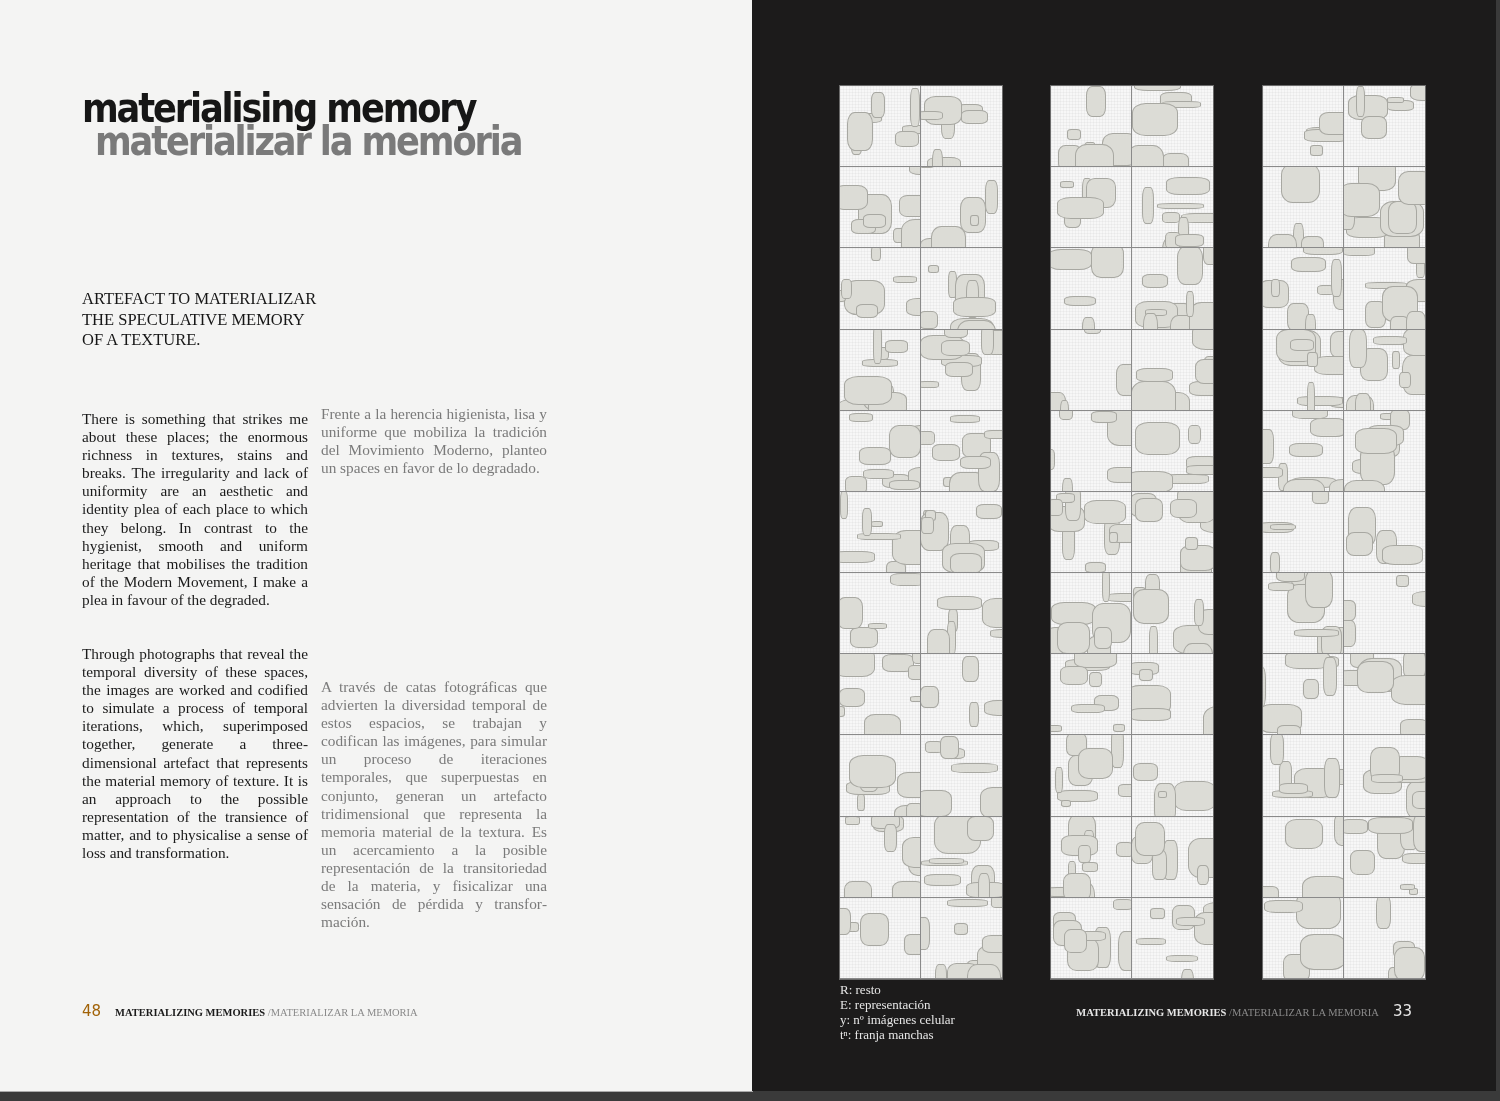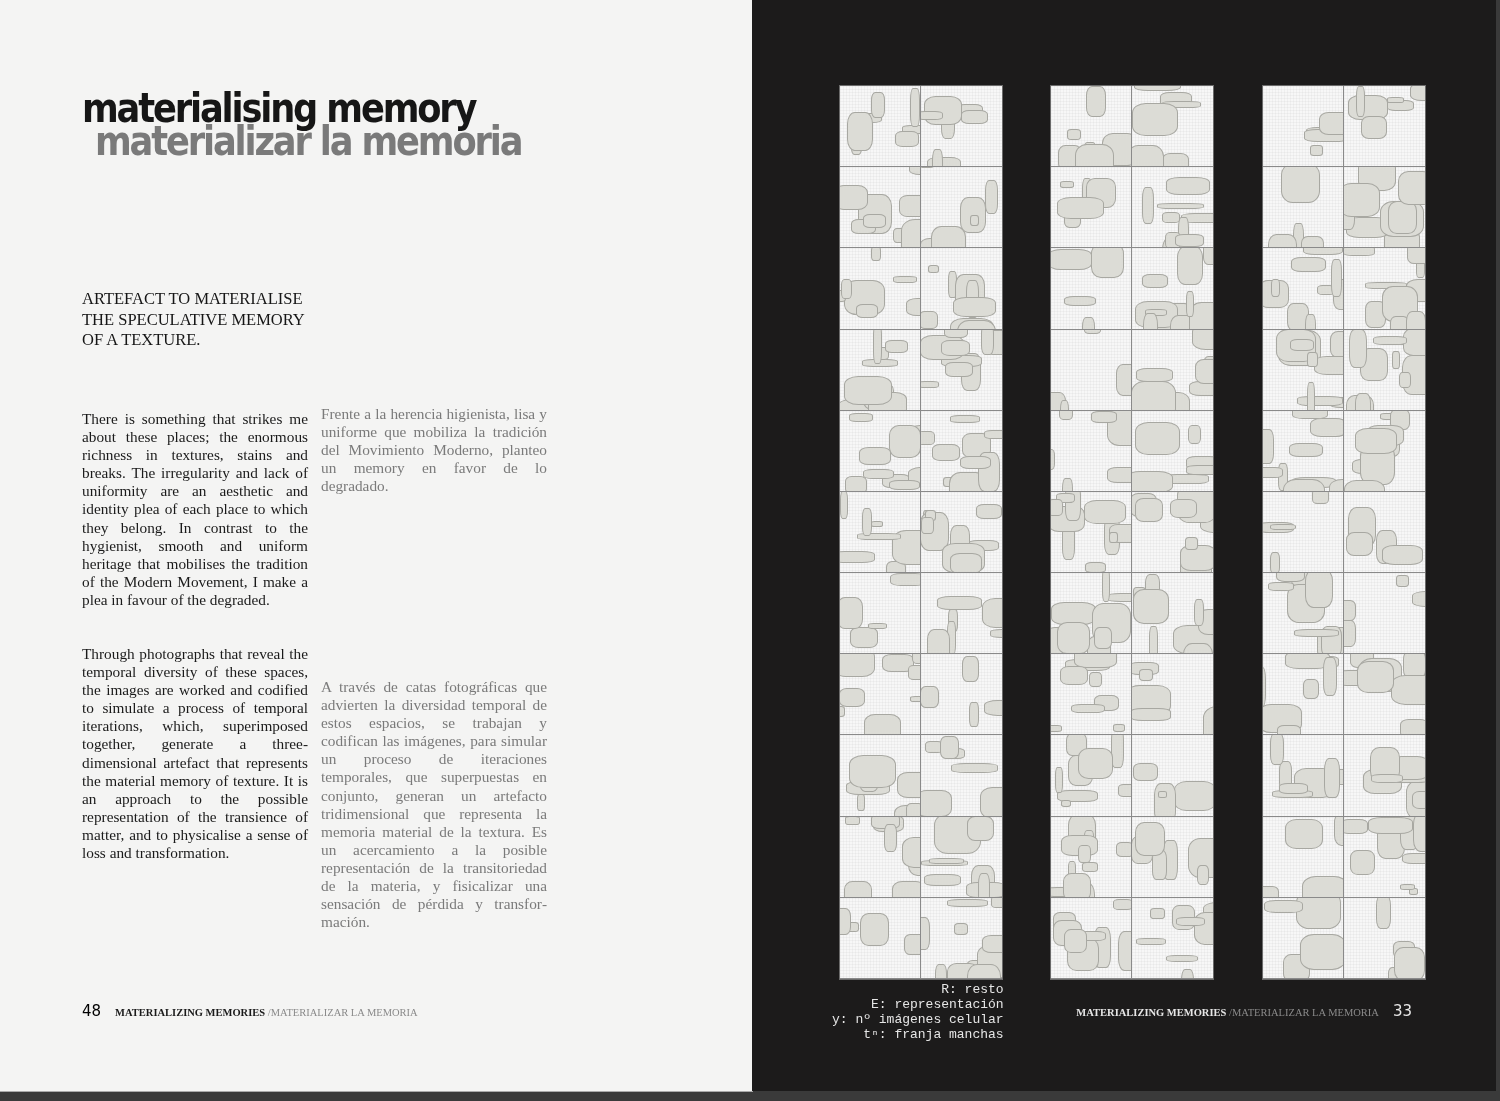--- a/index.html
+++ b/index.html
@@ -10,58 +10,58 @@
   .title-es { position:absolute; left:95px; top:117px; font-family:"DejaVu Sans", sans-serif; font-weight:bold; font-size:41px; color:#7a7a7a; letter-spacing:-2.5px; transform:scaleX(0.86); transform-origin:left top; white-space:nowrap; }
   .sub { position:absolute; top:289px; font-size:15px; line-height:20.5px; white-space:pre-line; font-family:"Liberation Serif", serif; font-size:16.5px; }
   .sub.en { left:82px; color:#161616; }
   .sub.es { left:321px; color:#7a7a7a; }
   .body-col { position:absolute; width:226px; font-family:"Liberation Serif", serif; font-size:15.3px; line-height:18.1px; text-align:justify; hyphens:manual; }
   .body-col p { margin:0; }
   .body-col.en { left:82px; color:#1a1a1a; }
   .body-col.es { left:321px; color:#7a7a7a; }
   .footer-left { position:absolute; left:82px; top:1002px; display:flex; align-items:baseline; gap:14px; }
   .page-num { font-family:"DejaVu Sans", sans-serif; font-size:15px; }
-  .page-num.l { color:#000000; }
+  .page-num.l { color:#a16207; }
   .page-num.r { color:#e8e8e8; }
   .run { font-family:"Liberation Serif", serif; font-size:10.5px; }
   .run .a { font-weight:bold; }
   .left-page .run .a { color:#1a1a1a; }
   .left-page .run .b { color:#8a8a8a; }
   .footer-right { position:absolute; right:84px; top:1002px; display:flex; align-items:baseline; gap:14px; }
   .right-page .run .a { color:#e6e6e6; }
   .right-page .run .b { color:#8a8a8a; }
-  .legend { position:absolute; left:80px; top:982px; font-family:Liberation Mono, monospace; font-size:13px; line-height:15px; color:#e6e6e6;text-align:right; }
+  .legend { position:absolute; left:88px; top:982px; font-family:Liberation Serif, serif; font-size:13px; line-height:15px; color:#e6e6e6; }
   .legend div { white-space:nowrap; }
   .strip { position:absolute; top:85px; width:162px; height:893px; background:#f6f6f6; border:1px solid #6b6b6b; display:grid; grid-template-columns:1fr 1fr; grid-template-rows:repeat(11, 1fr); }
   .cell { border-right:1px solid #8a8a8a; border-bottom:1px solid #8a8a8a; background-color:#f7f7f7;
     background-image: linear-gradient(rgba(0,0,0,0.03) 1px, transparent 1px), linear-gradient(90deg, rgba(0,0,0,0.03) 1px, transparent 1px);
     background-size:3px 3px; position:relative; overflow:hidden; }
   .cell:nth-child(2n) { border-right:none; }
   .blob { position:absolute; background:#dcdcd6; border:1px solid #a8a8a2; border-radius:30%; }
 </style>
 </head>
 <body>
 
 <div class="left-page">
   <div class="title-en">materialising memory</div>
   <div class="title-es">materializar la memoria</div>
 
-  <div class="sub en">ARTEFACT TO MATERIALISE
+  <div class="sub en">ARTEFACT TO MATERIALIZAR
 THE SPECULATIVE MEMORY
 OF A TEXTURE.</div>
 
   <div class="body-col en" style="top:410px;">
     <p>There is something that strikes me about these places; the enor­mous richness in textures, stains and breaks. The irregularity and lack of uniformity are an aesthe­tic and identity plea of each place to which they belong. In contrast to the hygienist, smooth and uni­form heritage that mobilises the tradition of the Modern Move­ment, I make a plea in favour of the degraded.</p>
   </div>
   <div class="body-col en" style="top:645px;">
     <p>Through photographs that reveal the temporal diversity of these spaces, the images are worked and codified to simulate a process of temporal iterations, which, su­perimposed together, generate a three-dimensional artefact that represents the material memory of texture. It is an approach to the possible representation of the transience of matter, and to phy­sicalise a sense of loss and trans­formation.</p>
   </div>
 
   <div class="body-col es" style="top:405px;">
-    <p>Frente a la herencia higienista, lisa y uniforme que mobiliza la tradición del Movimiento Moder­no, planteo un memory en favor de lo degradado.</p>
+    <p>Frente a la herencia higienista, lisa y uniforme que mobiliza la tradición del Movimiento Moder­no, planteo un spaces en favor de lo degradado.</p>
   </div>
   <div class="body-col es" style="top:678px;">
     <p>A través de catas fotográficas que advierten la diversidad temporal de estos espacios, se trabajan y codifican las imágenes, para si­mular un proceso de iteraciones temporales, que superpuestas en conjunto, generan un artefacto tridimensional que representa la memoria material de la textura. Es un acercamiento a la posible representación de la transitorie­dad de la materia, y fisicalizar una sensación de pérdida y transfor­mación.</p>
   </div>
 
   <div class="footer-left">
     <span class="page-num l">48</span>
     <span class="run"><span class="a">MATERIALIZING MEMORIES</span> <span class="b">/MATERIALIZAR LA MEMORIA</span></span>
   </div>
 </div>

